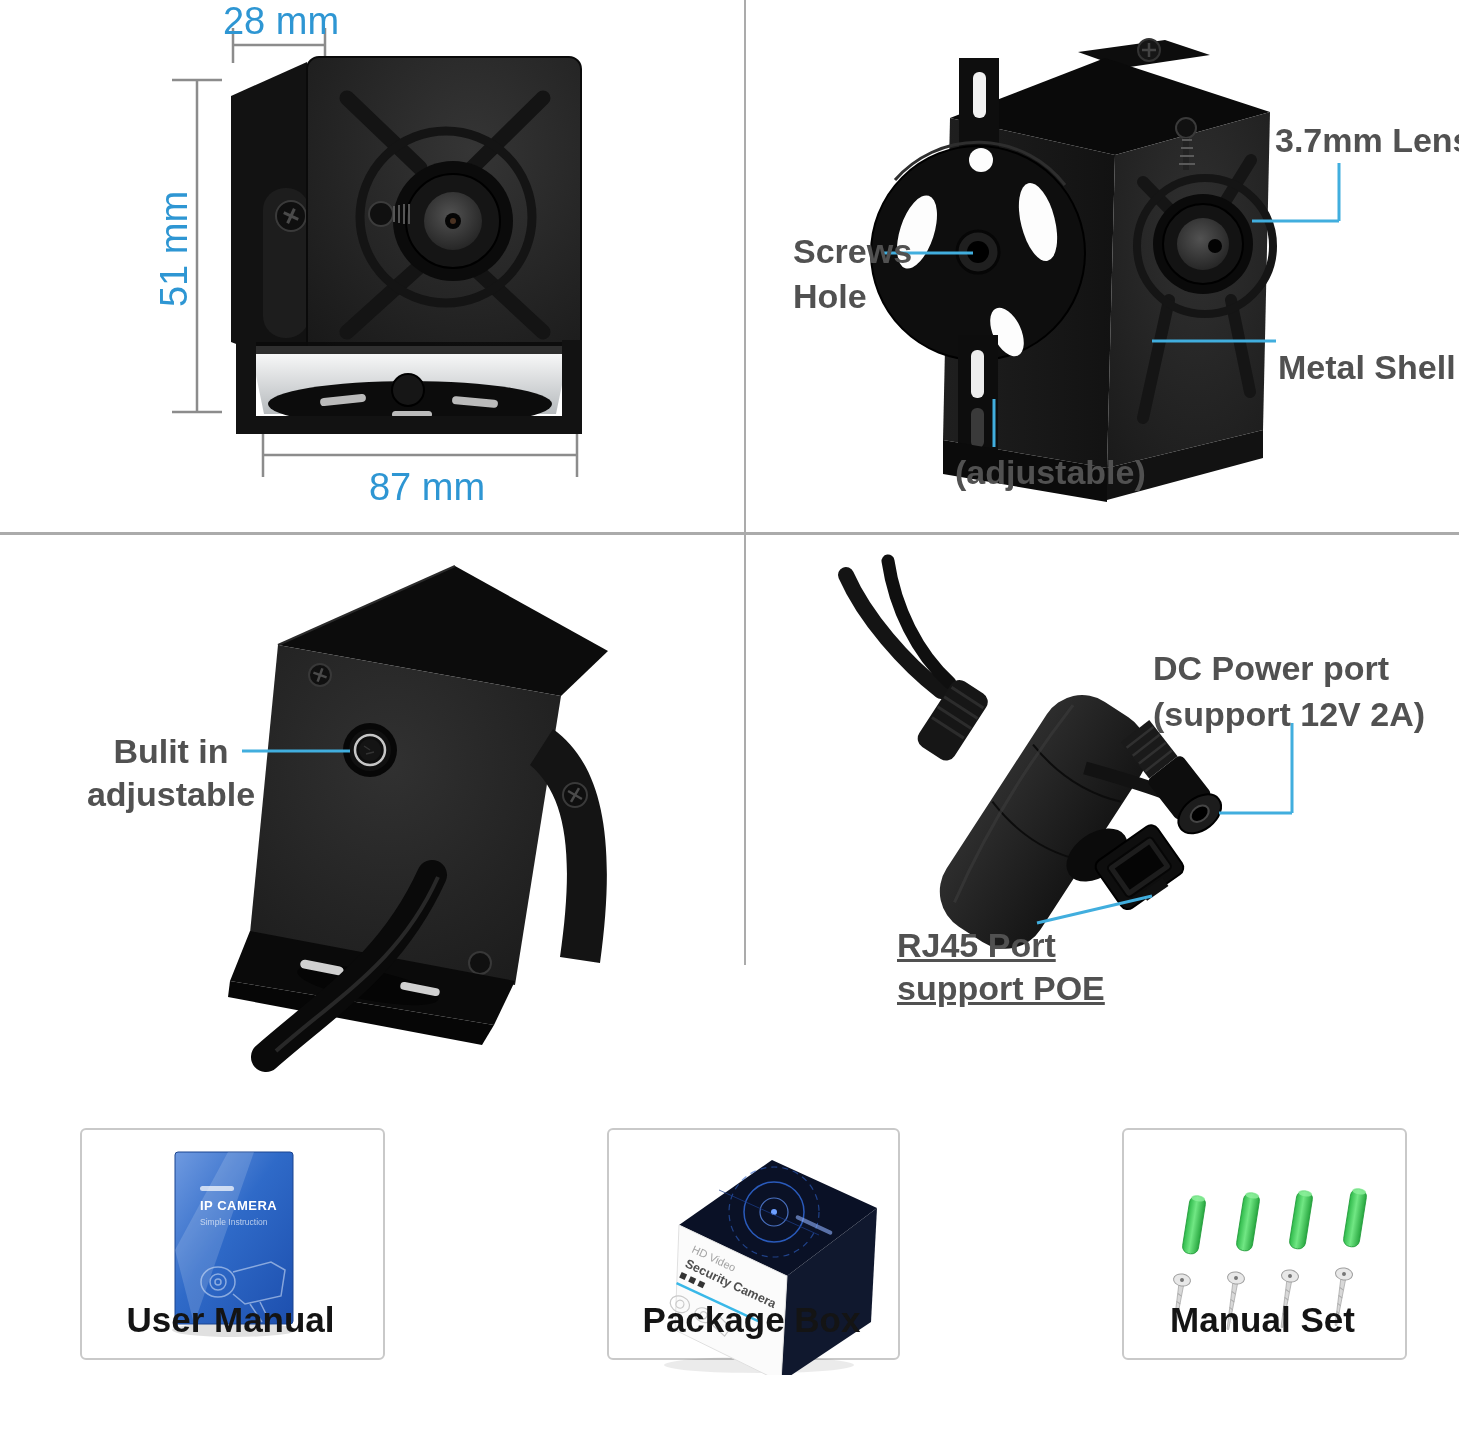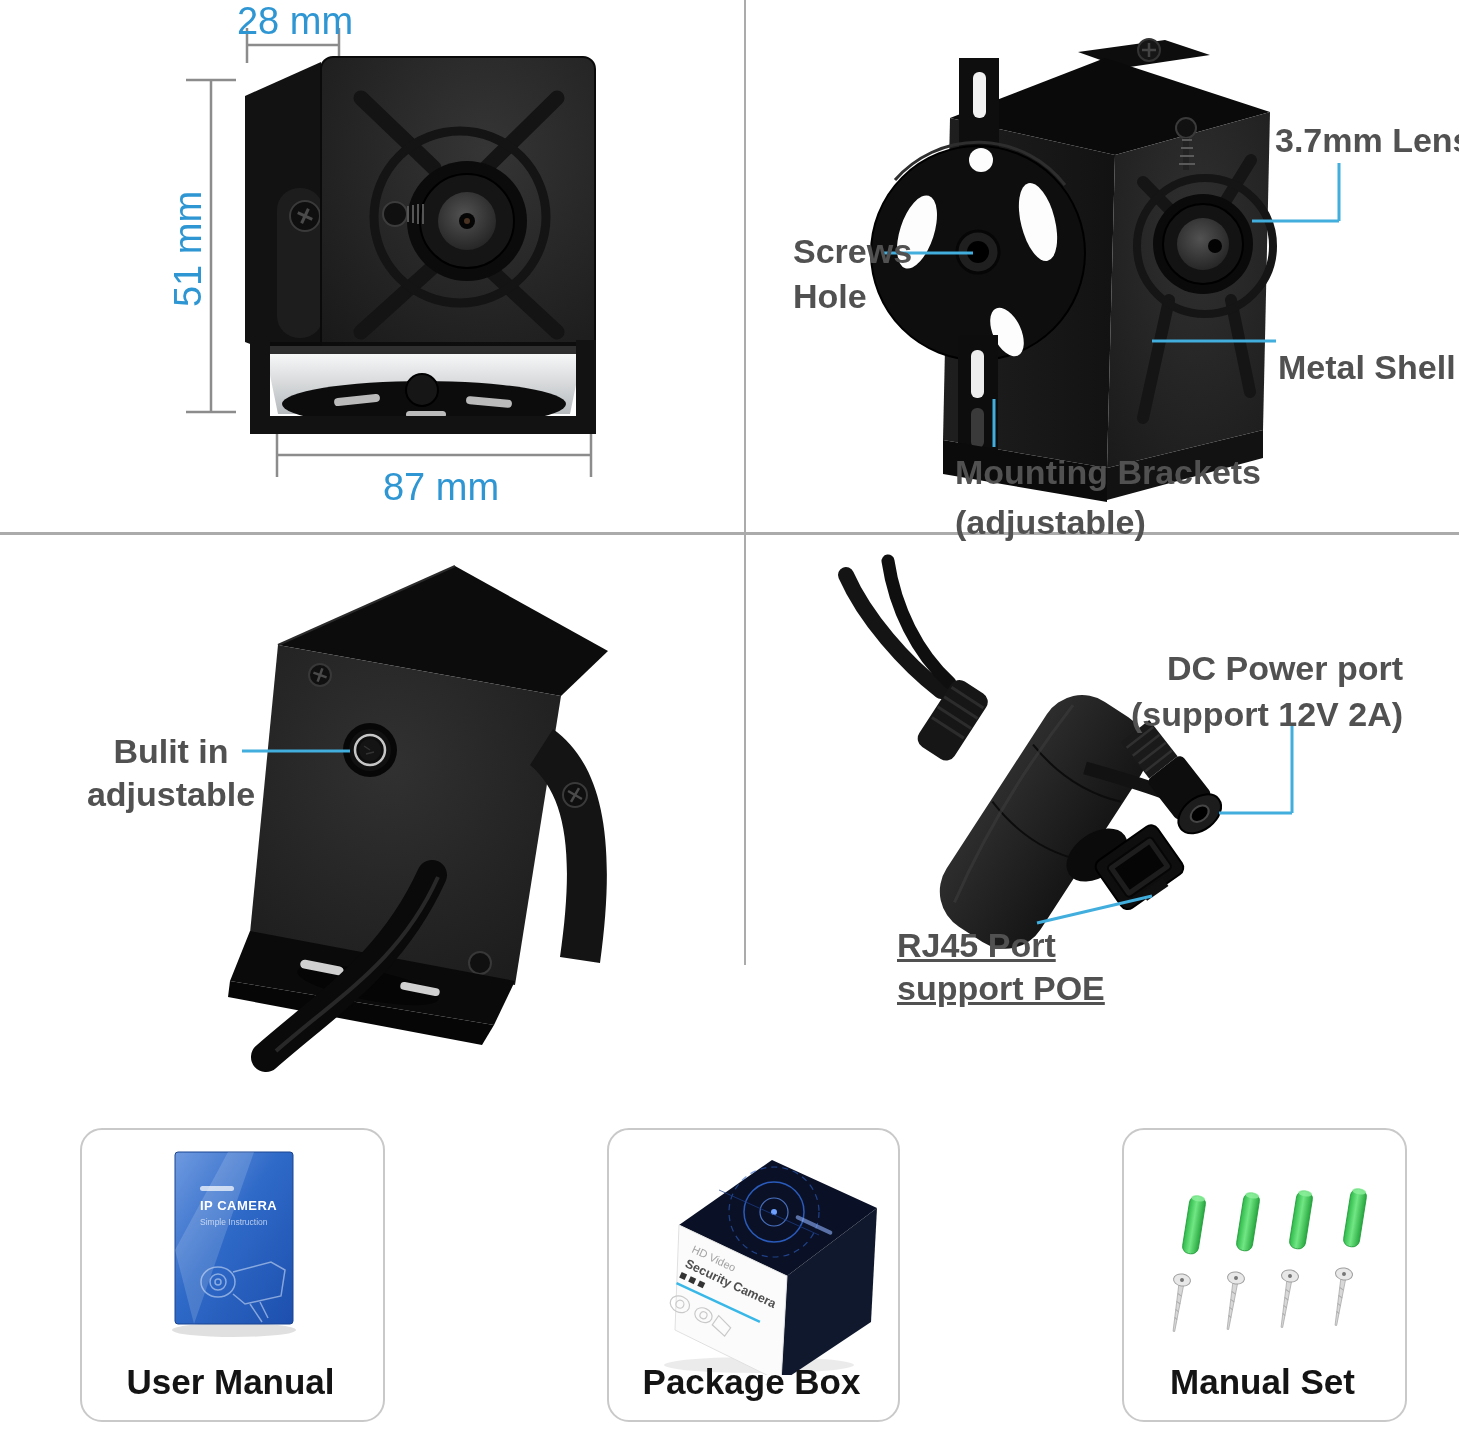--- a/index.html
+++ b/index.html
@@ -6,36 +6,36 @@
   #canvas{position:relative;width:1459px;height:1445px;background:#fff;overflow:hidden;
           font-family:"Liberation Sans",sans-serif;}
   .q{position:absolute;}
   .q svg{position:absolute;left:0;top:0;}
   .divider{position:absolute;background:#ababab;}
   .lbl{position:absolute;font-size:34px;line-height:45px;font-weight:600;color:#515151;white-space:nowrap;}
   .lbl span{display:block;}
   .dim{position:absolute;font-size:38px;line-height:42px;font-weight:400;color:#2e96d3;
        text-align:center;white-space:nowrap;}
   .dim.vert{transform:rotate(-90deg);}
-  .card{position:absolute;top:1128px;height:294px;background:#fff;border:2px solid #c9c9c9;
-        border-radius:22px;box-sizing:border-box;}
+  .card{position:absolute;top:1128px;height:232px;background:#fff;border:2px solid #c9c9c9;
+        border-radius:6px;box-sizing:border-box;}
   .card svg{position:absolute;left:0;top:0;}
   .caption{position:absolute;left:0;right:4px;bottom:18px;text-align:center;
            font-size:35px;font-weight:600;color:#141414;white-space:nowrap;}
   svg text{font-family:"Liberation Sans",sans-serif;}
 </style>
 </head>
 <body>
 
 <div id="canvas">
 
   <div class="divider" style="left:744px;top:0;width:2px;height:965px;"></div>
   <div class="divider" style="left:0;top:532px;width:1459px;height:3px;"></div>
 
-  <div class="q" style="left:14px;top:0;width:745px;height:533px;">
+  <div class="q" style="left:0;top:0;width:745px;height:533px;">
     <svg width="745" height="533" viewBox="0 0 745 533">
       <defs>
         <radialGradient id="gFace" cx="60%" cy="30%" r="85%">
           <stop offset="0" stop-color="#353535"></stop>
             <stop offset="1" stop-color="#191919"></stop>
         </radialGradient>
         <radialGradient id="gCone" cx="45%" cy="40%" r="75%">
           <stop offset="0" stop-color="#525252"></stop>
             <stop offset="1" stop-color="#1c1c1c"></stop>
         </radialGradient>
@@ -152,21 +152,20 @@
         <path d="M249 399 V447"></path>
       </g>
     </svg>
     <div class="lbl" style="left:530px;top:118px;">3.7mm Lens</div>
     <div class="lbl" style="left:48px;top:229px;">
       <span>Screws</span>
       <span>Hole</span>
     </div>
     <div class="lbl" style="left:533px;top:320px;margin-top:25px;">Metal Shell</div>
     <div class="lbl" style="left:210px;top:447px;line-height:50px;">
-      <span>Mounting Brackets</span>
       <span>(adjustable)</span>
     </div>
   </div>
 
   <div class="q" style="left:0;top:533px;width:745px;height:560px;">
     <svg width="745" height="560" viewBox="0 0 745 560">
       <defs>
         <radialGradient id="gRear" cx="45%" cy="35%" r="90%">
           <stop offset="0" stop-color="#313131"></stop>
             <stop offset="1" stop-color="#181818"></stop>
@@ -248,21 +247,21 @@
           <rect x="368" y="315" width="54" height="38" rx="4" fill="#1d1d1d" stroke="#060606" stroke-width="2"></rect>
           <rect x="374" y="321" width="42" height="26" fill="#050505"></rect>
           <rect x="382" y="356" width="26" height="10" fill="#101010"></rect>
         </g>
       </g>
       <g stroke="#41aede" stroke-width="3" fill="none">
         <path d="M547 190 V280 M547 280 H474"></path>
         <path d="M292 390 L407 363"></path>
       </g>
     </svg>
-    <div class="lbl" style="left:386px;top:112px;line-height:46px;text-align:right;">
+    <div class="lbl" style="left:408px;top:112px;line-height:46px;">
       <span>DC Power port</span>
       <span>(support 12V 2A)</span>
     </div>
     <div class="lbl" style="left:152px;top:391px;line-height:43px;text-decoration:underline;">
       <span>RJ45 Port</span>
       <span>support POE</span>
     </div>
   </div>
 
   <div class="card" style="left:80px;width:305px;">

